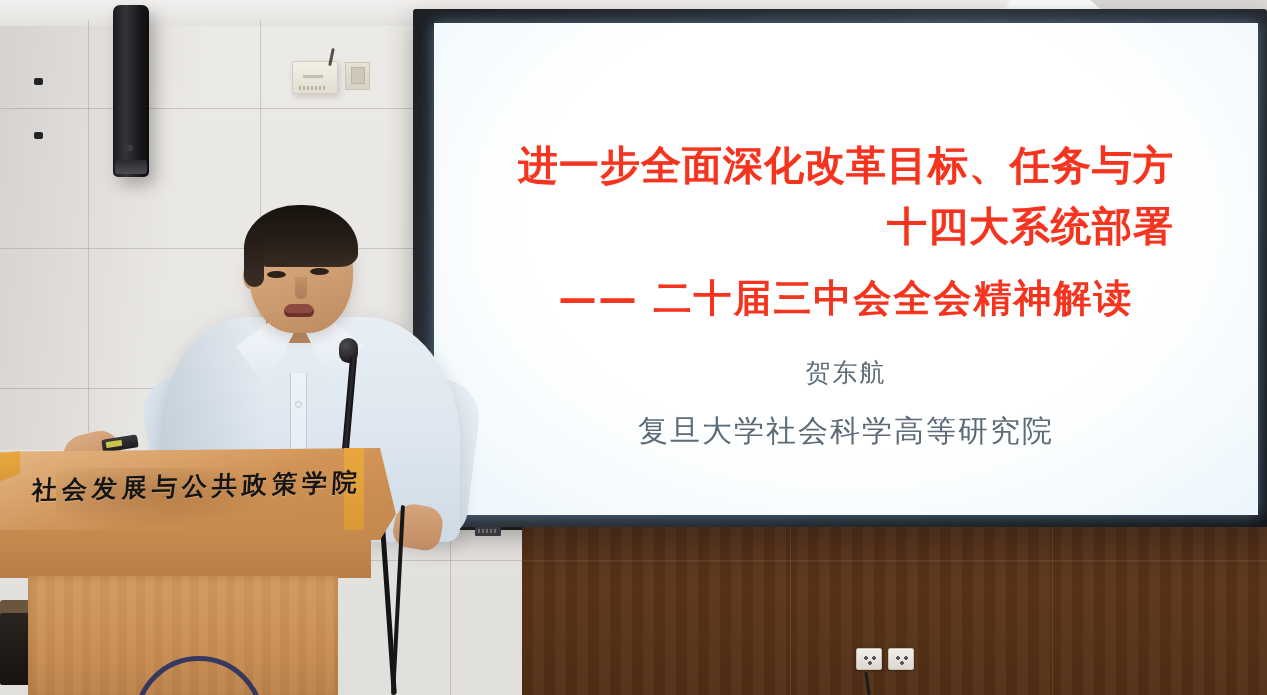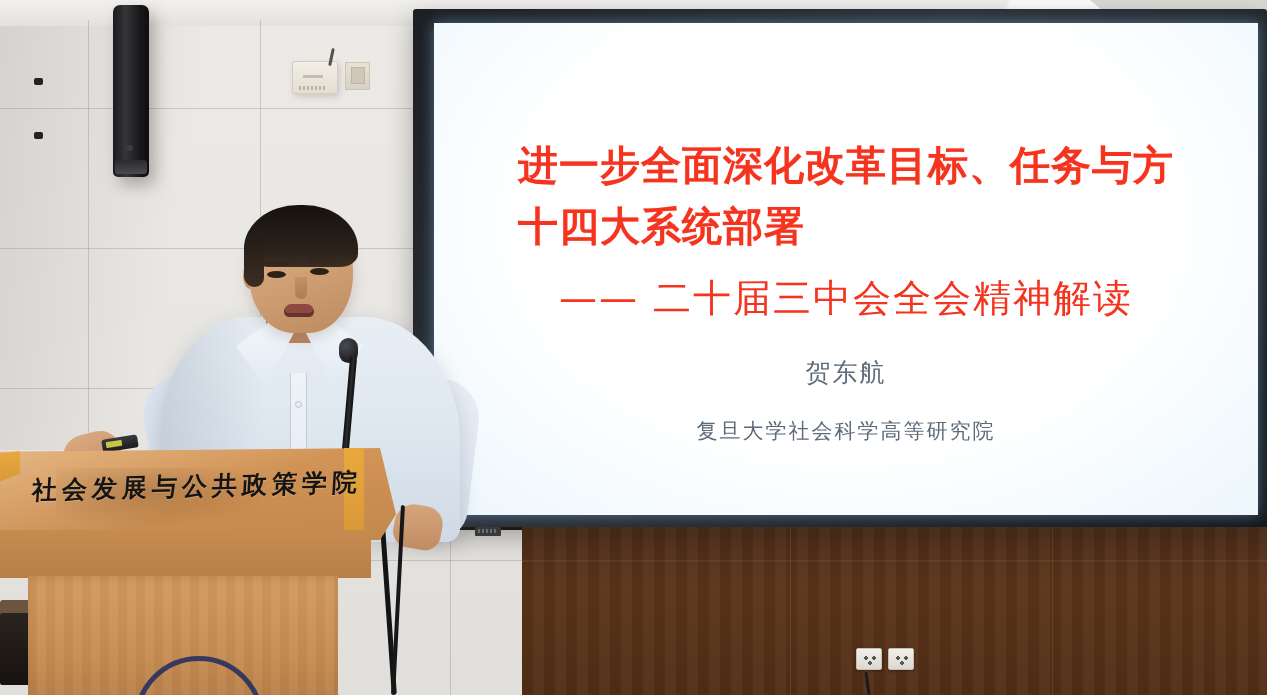--- a/index.html
+++ b/index.html
@@ -177,44 +177,44 @@
     align-items: center;
     padding-top: 112px;
   }
   .slide-title {
     color: #f5341f;
     font-family: "DejaVu Sans", sans-serif;
     font-weight: 700;
     font-size: 40px;
     line-height: 1.52;
     letter-spacing: 1px;
-    text-align: left;
+    text-align: right;
     text-shadow: 0 0 1px rgba(245,52,31,.45);
   }
   .slide-subtitle {
     color: #f5341f;
     font-family: "DejaVu Sans", sans-serif;
-    font-weight: 400;
+    font-weight: 700;
     font-size: 38px;
     letter-spacing: 2px;
     margin-top: 16px;
     text-align: center;
   }
   .slide-author {
     margin-top: 32px;
     color: #5d6b78;
     font-family: "DejaVu Sans", sans-serif;
     font-size: 25px;
     letter-spacing: 2px;
   }
   .slide-affiliation {
-    margin-top: 28px;
+    margin-top: 22px;
     color: #5d6b78;
     font-family: Liberation Mono, monospace;
-    font-size: 21px;
+    font-size: 30px;
     letter-spacing: 2px;
   }
   .slide-banner {
     position: absolute; left: 0; bottom: 0;
     width: 100%; height: 31px;
     background: linear-gradient(180deg,#23b7f0 0%, #19aeea 100%);
     display: flex; align-items: center; justify-content: center;
     overflow: hidden;
   }
   .slide-banner-text {

